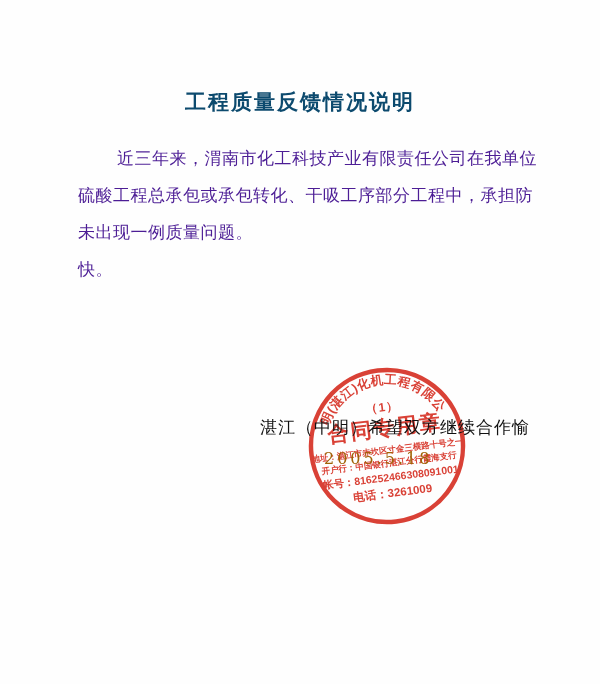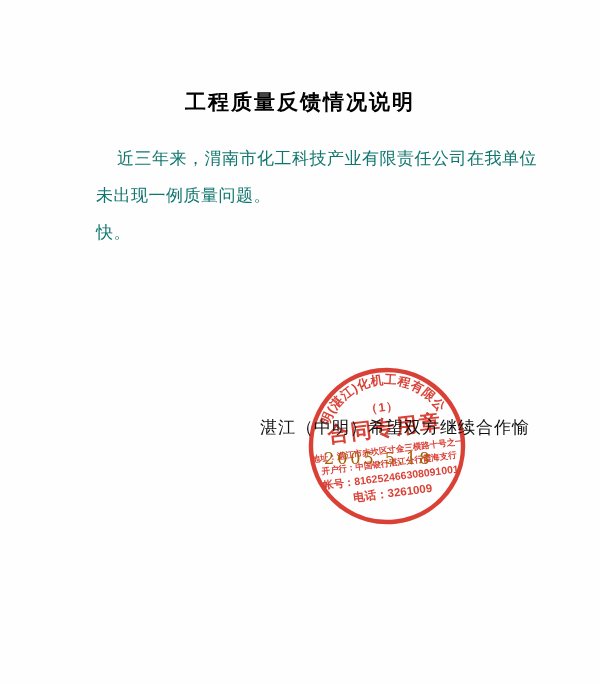--- a/index.html
+++ b/index.html
@@ -20,40 +20,40 @@
     position: absolute;
     top: 88px;
     left: 0;
     width: 600px;
     margin: 0;
     text-align: center;
     font-family: "Liberation Sans", "DejaVu Sans", sans-serif;
     font-size: 21px;
     font-weight: bold;
     letter-spacing: 2px;
-    color: #000000;
+    color: #0c4a6e;
   }
   .body-block {
     position: absolute;
     top: 140px;
     left: 78px;
     width: 445px;
   }
   .line {
     height: 37px;
     line-height: 37px;
     font-size: 17px;
     letter-spacing: 0.5px;
     white-space: nowrap;
     text-align: justify;
     text-align-last: justify;
-    color: #0f766e;
+    color: #4c1d95;
   }
   .line.indent { padding-left: 39px; }
-  .line.end { text-align-last: left; margin-left: 18px; }
+  .line.end { text-align-last: left; }
   .stamp {
     position: absolute;
     left: 306px;
     top: 365px;
     width: 162px;
     height: 162px;
     z-index: 1;
     opacity: 0.93;
   }
   .stamp svg { display: block; }
@@ -84,20 +84,21 @@
 </style>
 </head>
 <body>
 
 <div class="page">
 
   <h1 class="title">工程质量反馈情况说明</h1>
 
   <div class="body-block">
     <div class="line indent">近三年来，渭南市化工科技产业有限责任公司在我单位</div>
+    <div class="line">硫酸工程总承包或承包转化、干吸工序部分工程中，承担防</div>
     <div class="line end">未出现一例质量问题。</div>
     <div class="line end">快。</div>
   </div>
 
   <div class="stamp">
     <svg width="162" height="162" viewBox="0 0 162 162">
       <defs>
         <path id="arcPath" d="M 22.7 59.8 A 62 62 0 0 1 139.3 59.8" fill="none"></path>
       </defs>
       <g transform="rotate(-7 81 81)">

